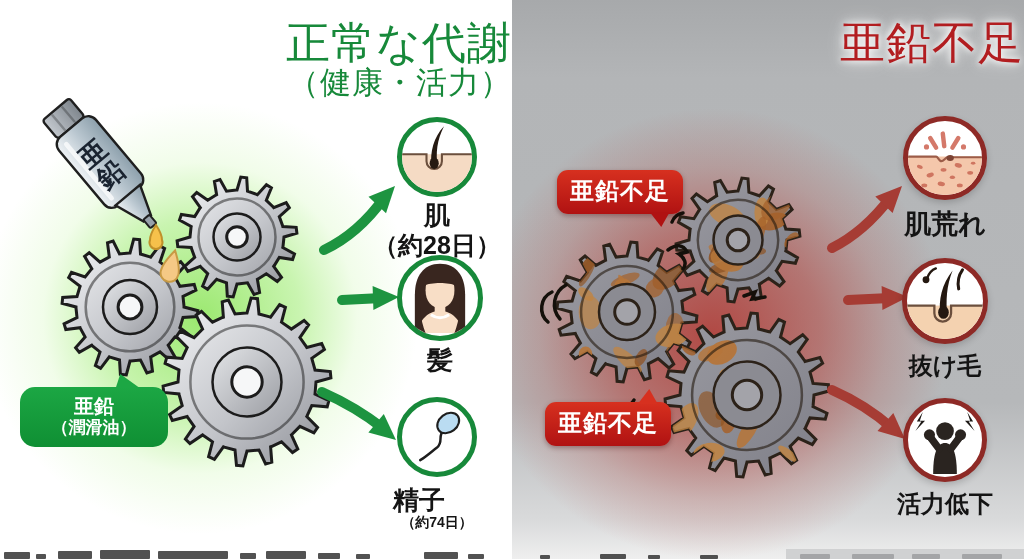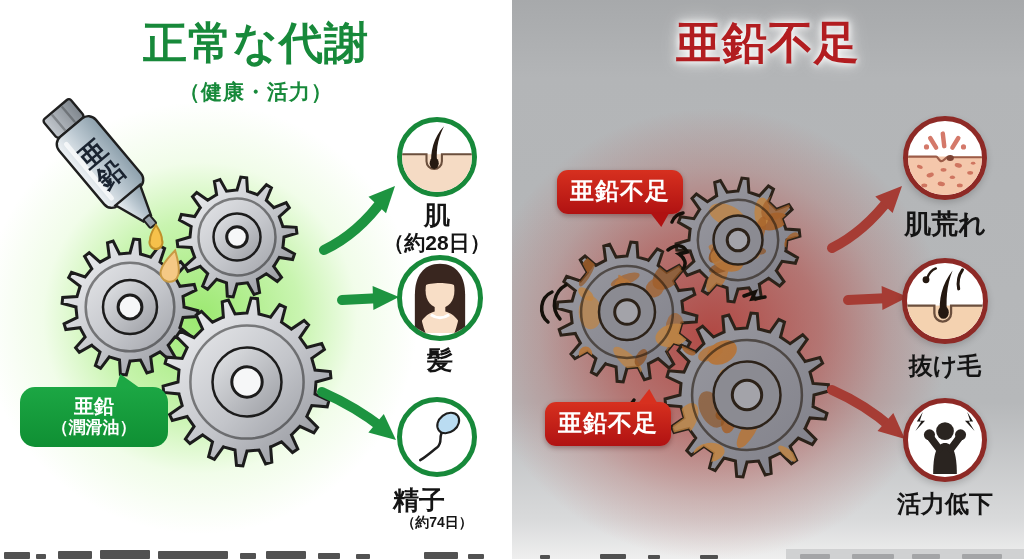--- a/index.html
+++ b/index.html
@@ -8,23 +8,23 @@
   #stage{position:relative;width:1024px;height:559px;overflow:hidden;background:#fff}
   .panel{position:absolute;top:0;width:512px;height:559px;overflow:hidden}
   .panel.left{left:0;background:#fff}
   .panel.right{left:512px;
     background:linear-gradient(180deg,#a7a9ab 0%,#b3b5b7 14%,#b6b8ba 72%,#d9dadb 93%,#efefef 100%)}
   .glow{position:absolute;border-radius:50%;pointer-events:none}
   .green-glow{left:-18px;top:102px;width:436px;height:432px;
     background:radial-gradient(closest-side,rgba(150,231,104,.95),rgba(168,238,128,.62) 46%,rgba(212,248,188,.32) 72%,rgba(255,255,255,0) 100%)}
   .red-glow{left:-34px;top:108px;width:470px;height:452px;
     background:radial-gradient(closest-side,rgba(176,58,52,.88),rgba(178,70,64,.58) 46%,rgba(182,92,86,.28) 74%,rgba(182,92,86,0) 100%)}
-  .title,.subtitle{position:absolute;width:100%;text-align:center;font-weight:700;letter-spacing:1px;white-space:nowrap}
+  .title,.subtitle{position:absolute;width:100%;text-align:right;font-weight:400;letter-spacing:1px;white-space:nowrap}
   .left .title{top:14px;font-size:44px;color:var(--green)}
-  .left .subtitle{top:78px;font-size:21px;color:var(--green)}
+  .left .subtitle{top:62px;font-size:31px;color:var(--green)}
   .right .title{top:13px;font-size:45px;color:var(--red);
     text-shadow:0 0 6px #fff,0 0 12px rgba(255,255,255,.9),0 0 20px rgba(255,255,255,.7)}
   .right .subtitle{top:63px;font-size:28px;color:var(--red);
     text-shadow:0 0 5px #fff,0 0 10px rgba(255,255,255,.85)}
   .art{position:absolute;left:0;top:0;width:512px;height:559px;pointer-events:none}
   .circle{position:absolute;border-radius:50%;background:#fff;overflow:hidden}
   .left .circle{border:5px solid var(--green)}
   .right .circle{border:5px solid var(--ringRed);box-shadow:0 3px 7px rgba(0,0,0,.18)}
   .circle svg{width:100%;height:100%;display:block}
   .olabel{position:absolute;text-align:center;font-weight:800;color:#141414;white-space:nowrap}
@@ -136,21 +136,21 @@
 
     <div class="circle" style="left:397px;top:117px;width:80px;height:80px">
       <svg viewBox="0 0 100 100">
         <rect x="0" y="46" width="100" height="54" fill="#f5dbc4"></rect>
         <path d="M0,46 H35 V56 a11,11 0 0 0 22,0 V46 H100" fill="none" stroke="#6b4f3d" stroke-width="3"></path>
         <path d="M42,64 C40,42 45,22 60,6 C50,26 48,44 51,64 Z" fill="#261a12"></path>
         <ellipse cx="46" cy="59" rx="6.5" ry="8" fill="#261a12"></ellipse>
       </svg>
     </div>
     <div class="olabel" style="left:357px;top:198px;width:160px;font-size:26px">肌</div>
-    <div class="olabel" style="left:347px;top:229px;width:180px;font-size:21px">（約28日）</div>
+    <div class="olabel" style="left:347px;top:229px;width:180px;font-size:25px">（約28日）</div>
 
     <div class="circle" style="left:397px;top:255px;width:86px;height:86px">
       <svg viewBox="0 0 100 100">
         <path d="M50,5 C28,5 17,22 17,45 L17,96 H83 L83,45 C83,22 72,5 50,5 Z" fill="#39261f"></path>
         <path d="M50,14 C37,14 31,26 31,40 C31,54 39,63 50,63 C61,63 69,54 69,40 C69,26 63,14 50,14 Z" fill="#f8dec6"></path>
         <path d="M50,8 C36,8 28,20 29,34 C38,29 62,29 71,34 C72,20 64,8 50,8 Z" fill="#39261f"></path>
         <rect x="43" y="57" width="14" height="14" fill="#f8dec6"></rect>
         <path d="M20,96 C24,74 38,67 50,67 C62,67 76,74 80,96 Z" fill="#f8dec6"></path>
         <path d="M38,72 Q50,80 62,72" fill="none" stroke="#ffffff" stroke-width="4"></path>
         <path d="M17,45 L17,96 H31 C24,78 22,58 25,42 Z" fill="#39261f"></path>

